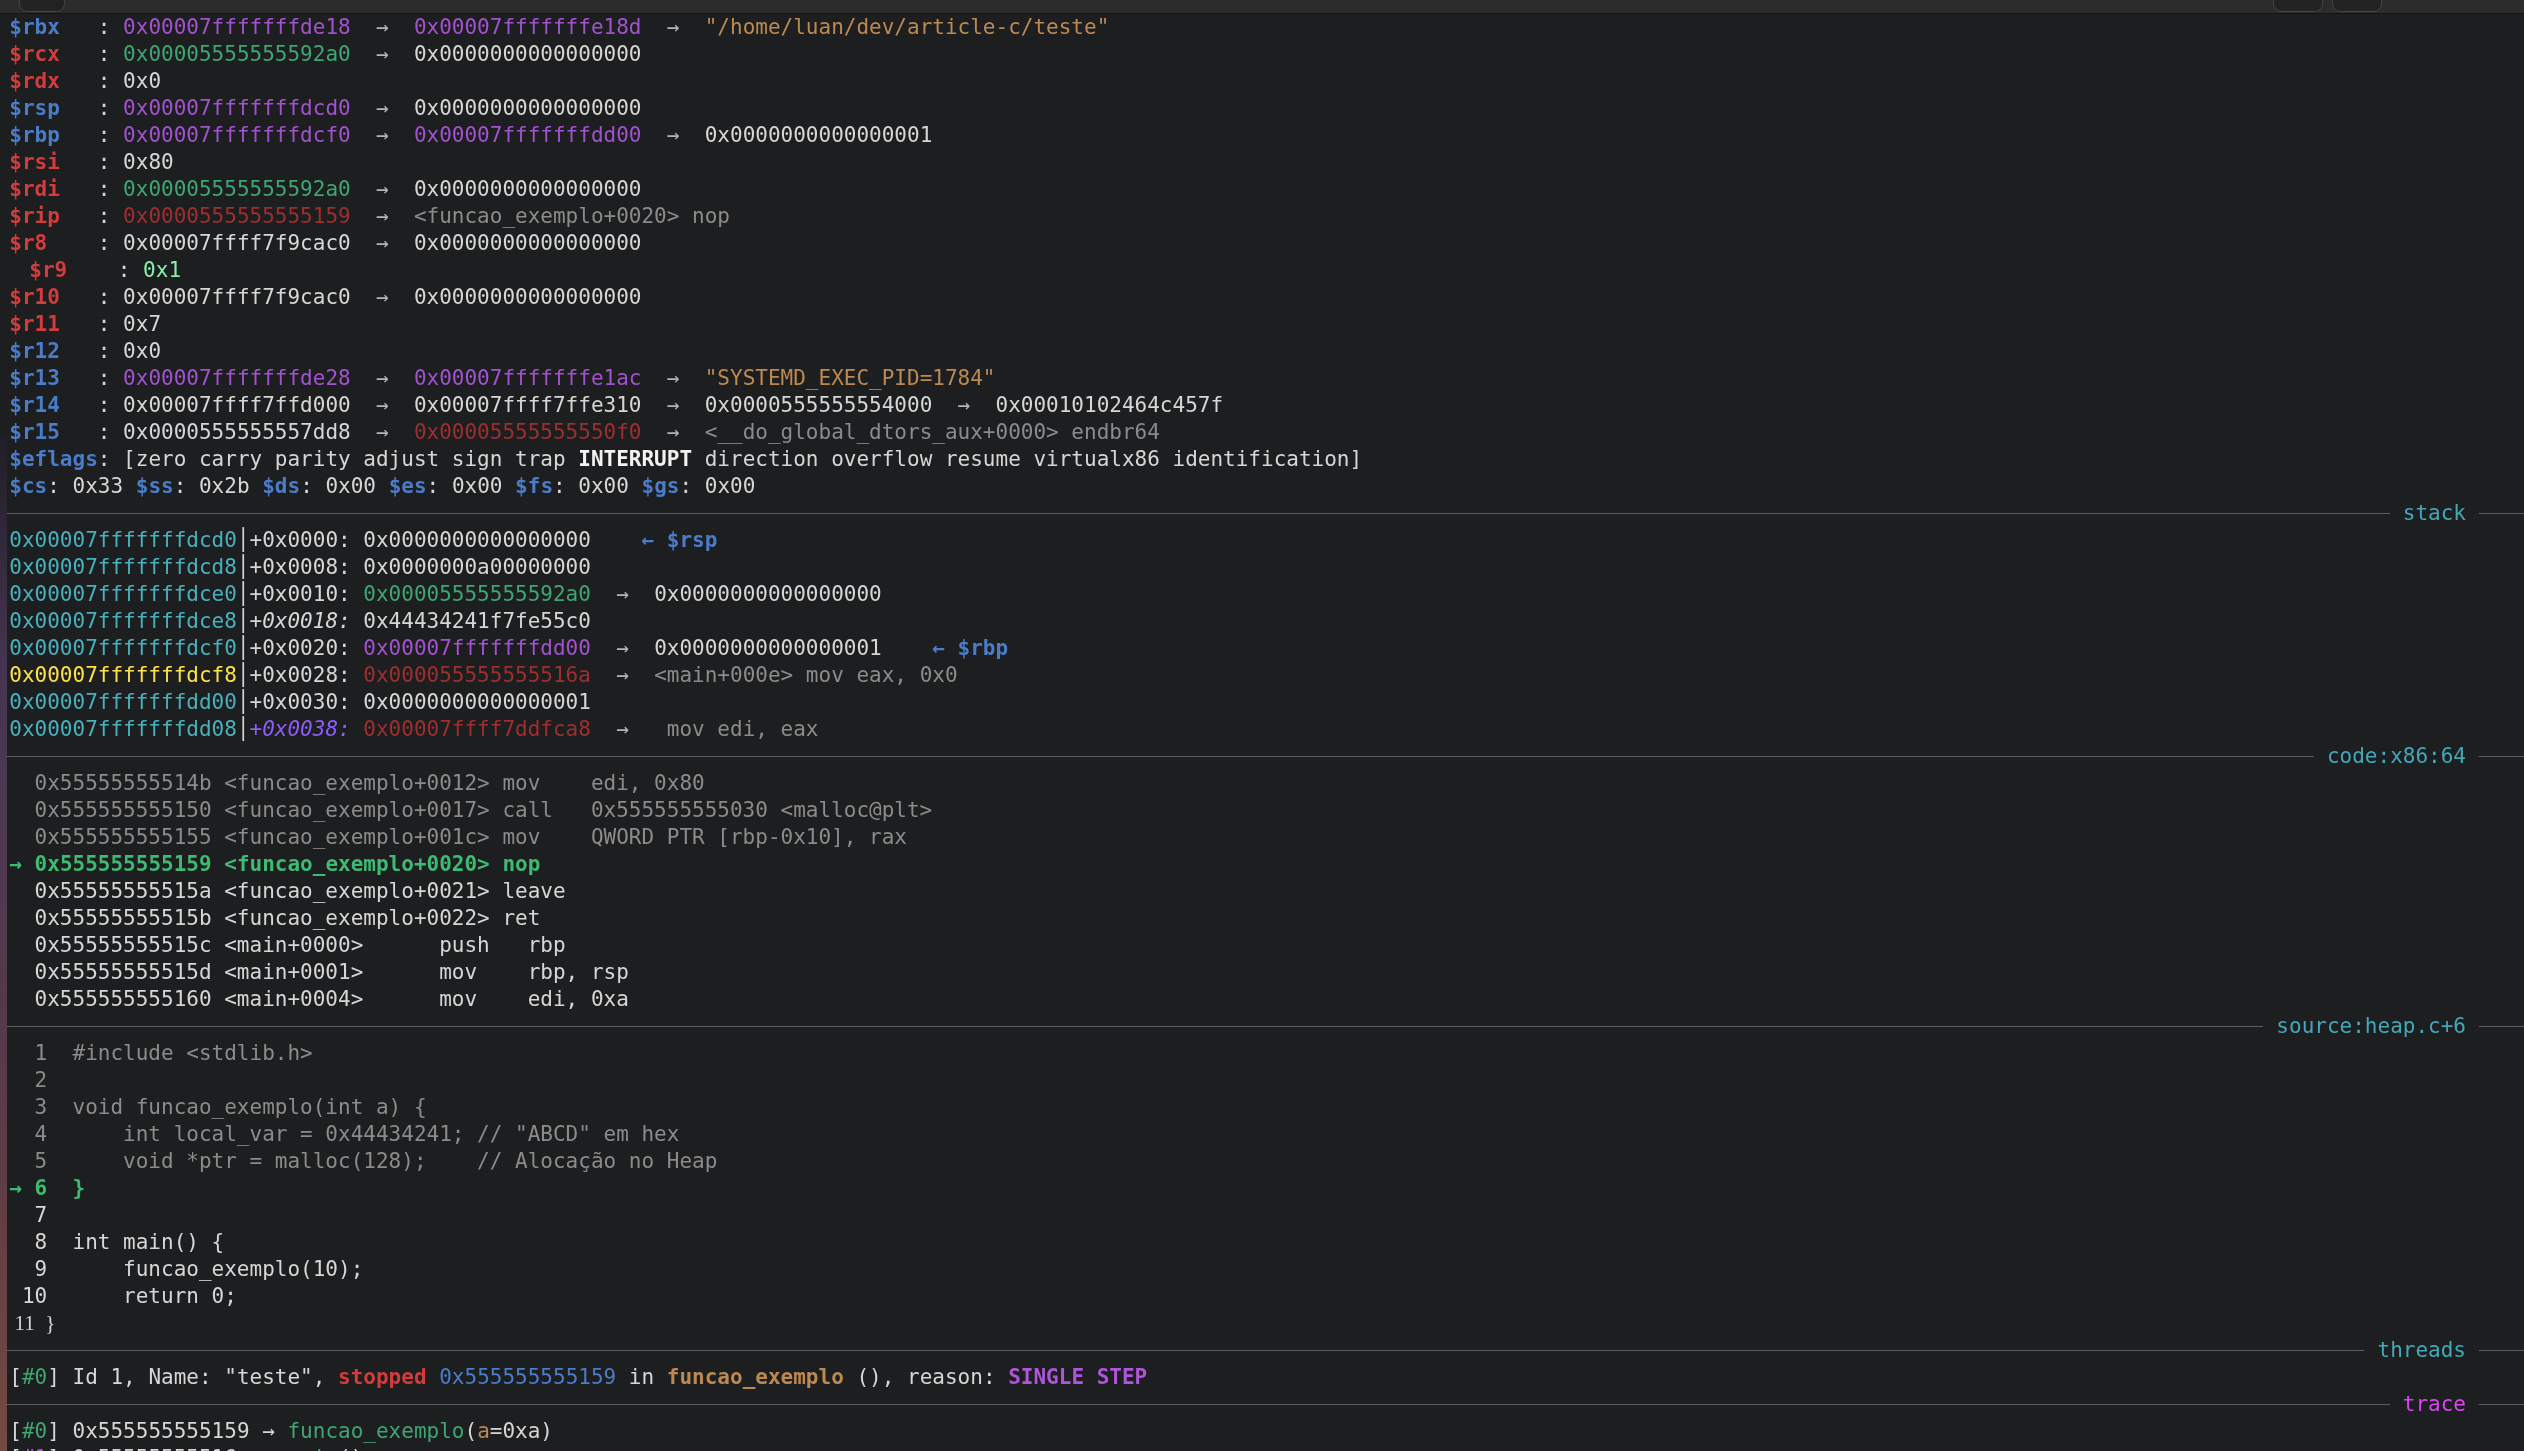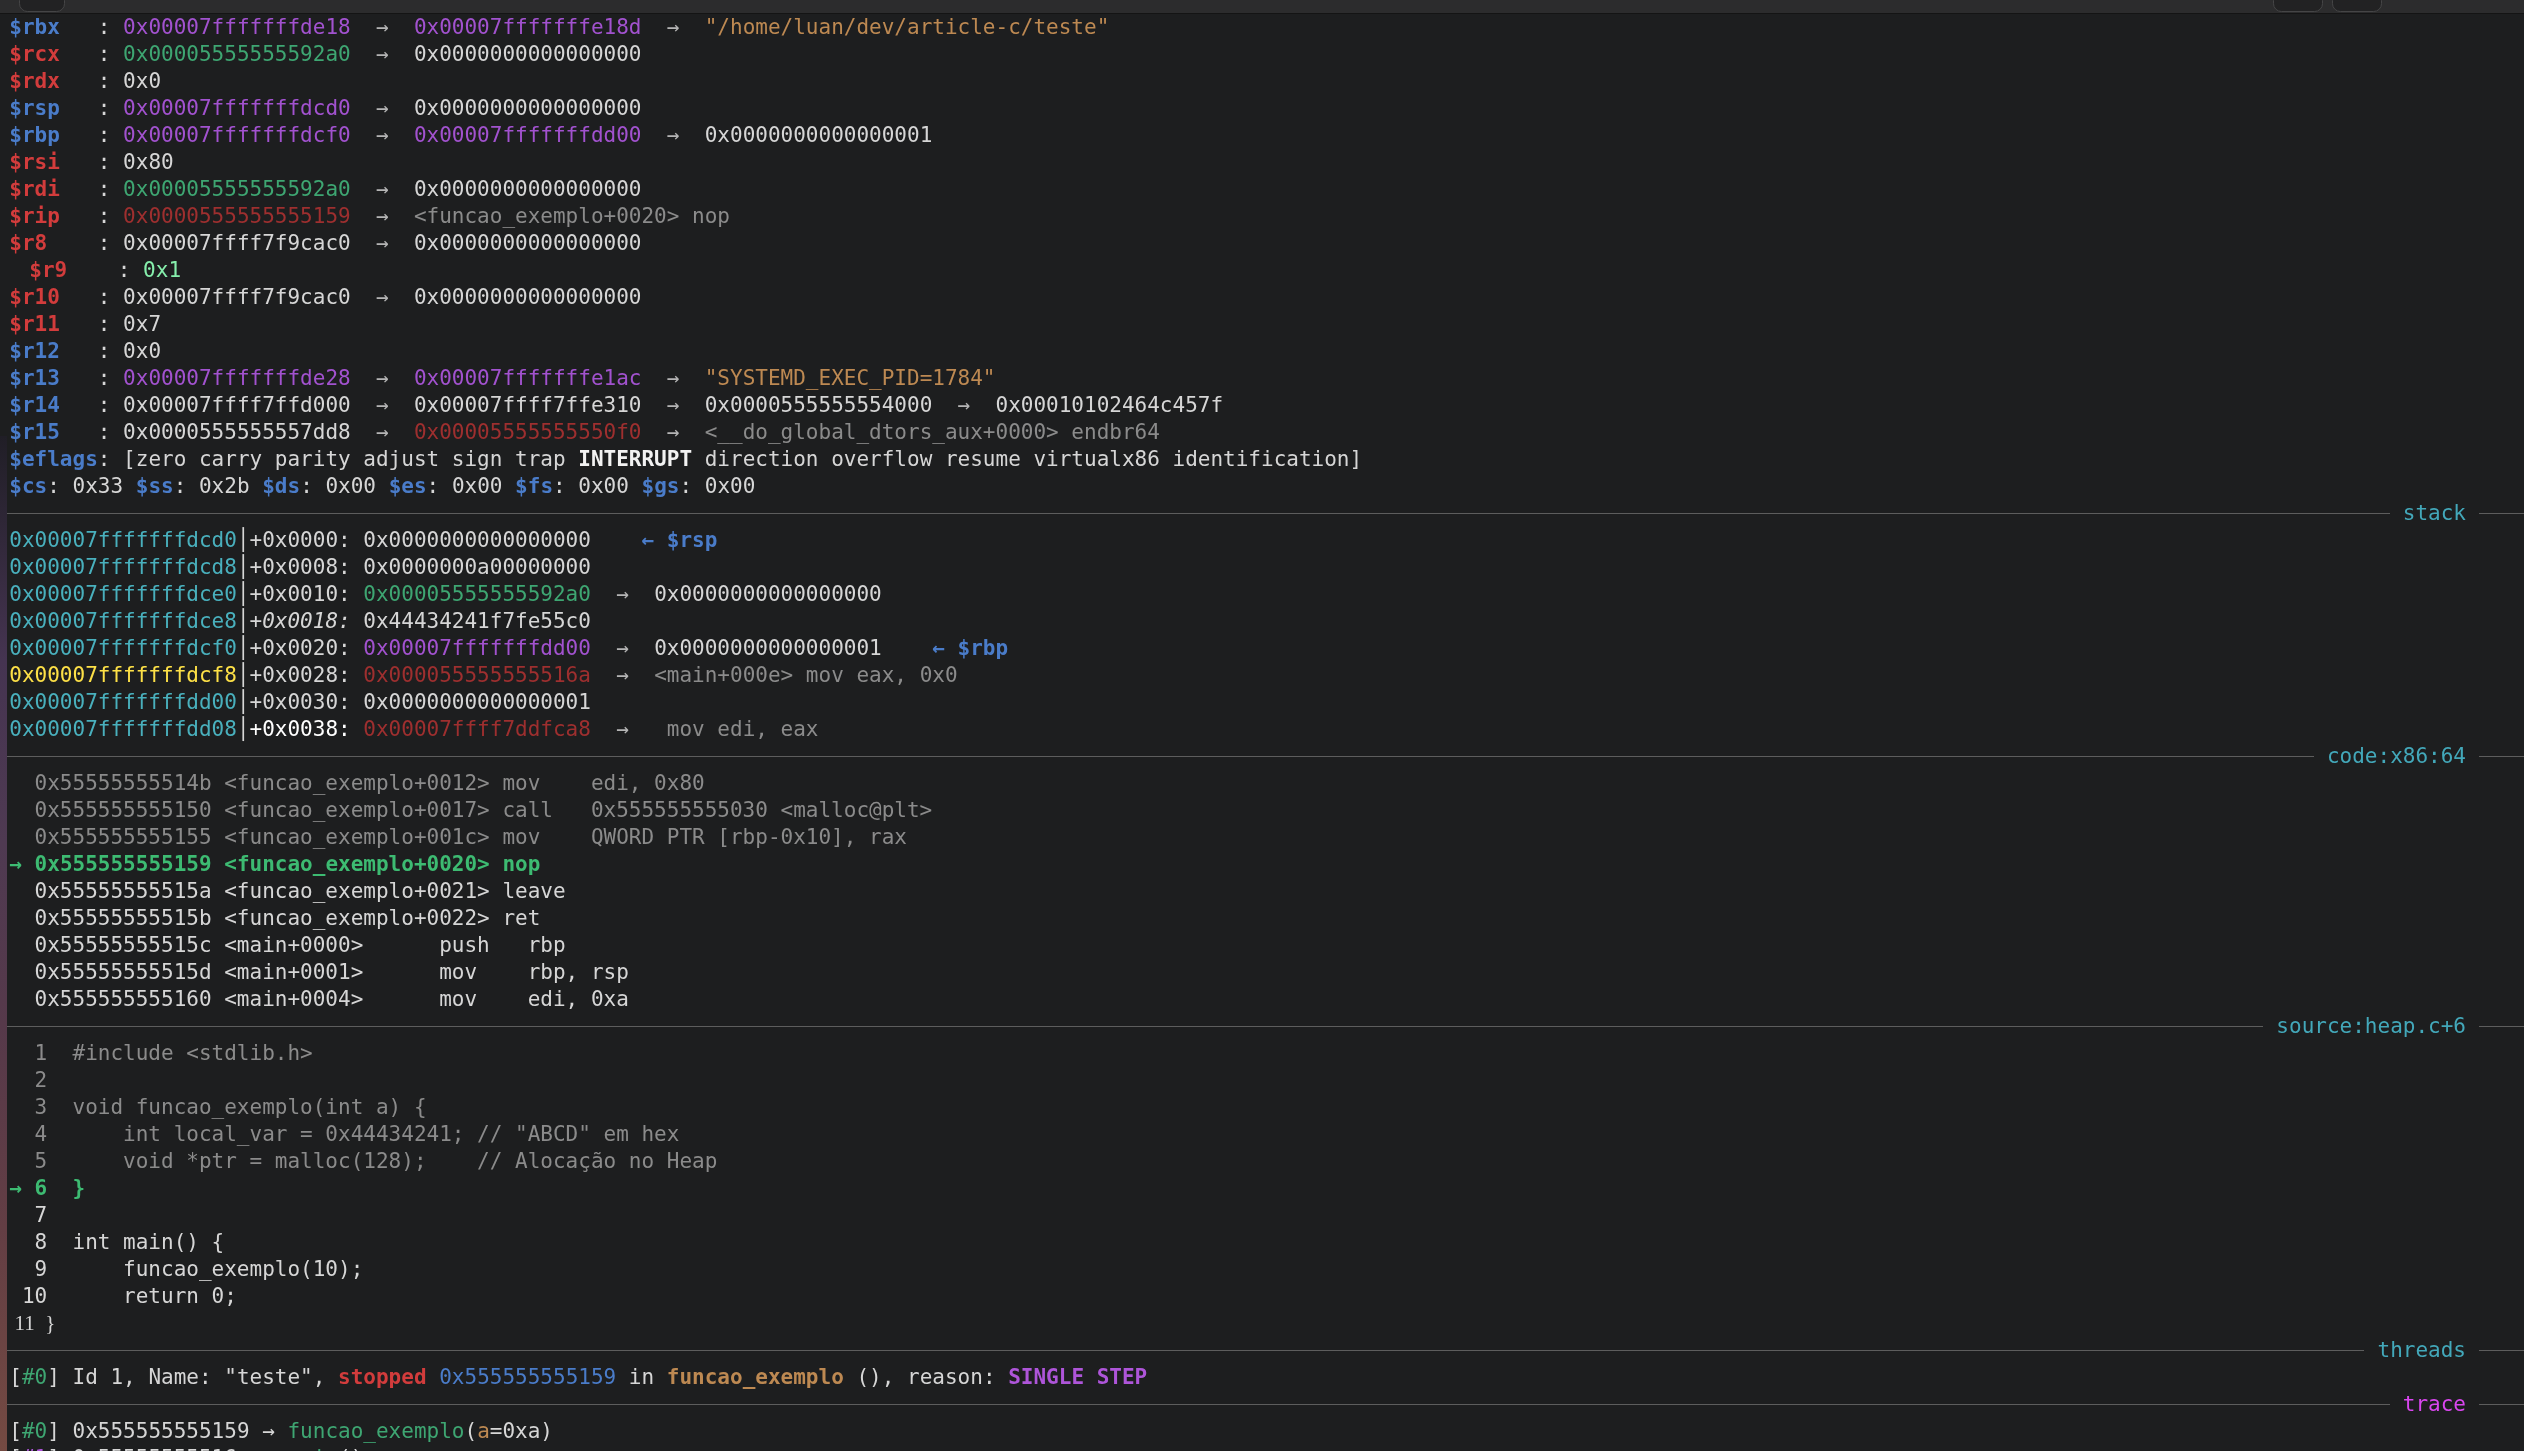--- a/index.html
+++ b/index.html
@@ -74,21 +74,21 @@
       <div class="row"><span style="color: rgb(74, 124, 201); font-weight: bold;">$eflags</span><span style="color: rgb(214, 214, 214);">: </span><span style="color: rgb(214, 214, 214);">[zero carry parity adjust sign trap </span><span style="color: rgb(242, 242, 242); font-weight: bold;">INTERRUPT</span><span style="color: rgb(214, 214, 214);"> direction overflow resume virtualx86 identification]</span></div>
       <div class="row"><span style="color: rgb(74, 124, 201); font-weight: bold;">$cs</span><span style="color: rgb(214, 214, 214);">: 0x33 </span><span style="color: rgb(74, 124, 201); font-weight: bold;">$ss</span><span style="color: rgb(214, 214, 214);">: 0x2b </span><span style="color: rgb(74, 124, 201); font-weight: bold;">$ds</span><span style="color: rgb(214, 214, 214);">: 0x00 </span><span style="color: rgb(74, 124, 201); font-weight: bold;">$es</span><span style="color: rgb(214, 214, 214);">: 0x00 </span><span style="color: rgb(74, 124, 201); font-weight: bold;">$fs</span><span style="color: rgb(214, 214, 214);">: 0x00 </span><span style="color: rgb(74, 124, 201); font-weight: bold;">$gs</span><span style="color: rgb(214, 214, 214);">: 0x00</span></div>
       <div class="row sep"><span class="rl" style="background: rgb(93, 93, 93);"></span><span class="tt" style="color: rgb(67, 168, 186);">stack</span><span class="rr" style="background: rgb(93, 93, 93);"></span></div>
       <div class="row"><span style="color: rgb(73, 176, 189);">0x00007fffffffdcd0</span><span style="color: rgb(214, 214, 214);">│</span><span style="color: rgb(214, 214, 214);">+0x0000: </span><span style="color: rgb(214, 214, 214);">0x0000000000000000</span><span style="color: rgb(214, 214, 214);">    </span><span style="color: rgb(74, 124, 201); font-weight: bold;">← $rsp</span></div>
       <div class="row"><span style="color: rgb(73, 176, 189);">0x00007fffffffdcd8</span><span style="color: rgb(214, 214, 214);">│</span><span style="color: rgb(214, 214, 214);">+0x0008: </span><span style="color: rgb(214, 214, 214);">0x0000000a00000000</span></div>
       <div class="row"><span style="color: rgb(73, 176, 189);">0x00007fffffffdce0</span><span style="color: rgb(214, 214, 214);">│</span><span style="color: rgb(214, 214, 214);">+0x0010: </span><span style="color: rgb(62, 166, 114);">0x00005555555592a0</span><span style="color: rgb(181, 181, 181);">  →  </span><span style="color: rgb(214, 214, 214);">0x0000000000000000</span></div>
       <div class="row"><span style="color: rgb(73, 176, 189);">0x00007fffffffdce8</span><span style="color: rgb(214, 214, 214);">│</span><span style="color: rgb(214, 214, 214); font-style: italic;">+0x0018: </span><span style="color: rgb(214, 214, 214);">0x44434241f7fe55c0</span></div>
       <div class="row"><span style="color: rgb(73, 176, 189);">0x00007fffffffdcf0</span><span style="color: rgb(214, 214, 214);">│</span><span style="color: rgb(214, 214, 214);">+0x0020: </span><span style="color: rgb(162, 82, 207);">0x00007fffffffdd00</span><span style="color: rgb(181, 181, 181);">  →  </span><span style="color: rgb(214, 214, 214);">0x0000000000000001</span><span style="color: rgb(214, 214, 214);">    </span><span style="color: rgb(74, 124, 201); font-weight: bold;">← $rbp</span></div>
       <div class="row"><span style="color: #fde047;">0x00007fffffffdcf8</span><span style="color: rgb(214, 214, 214);">│</span><span style="color: rgb(214, 214, 214);">+0x0028: </span><span style="color: rgb(158, 47, 47);">0x000055555555516a</span><span style="color: rgb(181, 181, 181);">  →  </span><span style="color: rgb(139, 139, 139);">&lt;main+000e&gt; mov eax, 0x0</span></div>
       <div class="row"><span style="color: rgb(73, 176, 189);">0x00007fffffffdd00</span><span style="color: rgb(214, 214, 214);">│</span><span style="color: rgb(214, 214, 214);">+0x0030: </span><span style="color: rgb(214, 214, 214);">0x0000000000000001</span></div>
-      <div class="row"><span style="color: rgb(73, 176, 189);">0x00007fffffffdd08</span><span style="color: rgb(214, 214, 214);">│</span><span style="color: #ffffff;">+0x0038: </span><span style="color: rgb(158, 47, 47);">0x00007ffff7ddfca8</span><span style="color: rgb(181, 181, 181);">  →  </span><span style="color: rgb(139, 139, 139);"> mov edi, eax</span></div>
+      <div class="row"><span style="color: rgb(73, 176, 189);">0x00007fffffffdd08</span><span style="color: rgb(214, 214, 214);">│</span><span style="color: #8b5cf6; font-style: italic;">+0x0038: </span><span style="color: rgb(158, 47, 47);">0x00007ffff7ddfca8</span><span style="color: rgb(181, 181, 181);">  →  </span><span style="color: rgb(139, 139, 139);"> mov edi, eax</span></div>
       <div class="row sep"><span class="rl" style="background: rgb(93, 93, 93);"></span><span class="tt" style="color: rgb(67, 168, 186);">code:x86:64</span><span class="rr" style="background: rgb(93, 93, 93);"></span></div>
       <div class="row"><span style="color: rgb(139, 139, 139);">  0x55555555514b &lt;funcao_exemplo+0012&gt; mov    edi, 0x80</span></div>
       <div class="row"><span style="color: rgb(139, 139, 139);">  0x555555555150 &lt;funcao_exemplo+0017&gt; call   0x555555555030 &lt;malloc@plt&gt;</span></div>
       <div class="row"><span style="color: rgb(139, 139, 139); text-align: right;">  0x555555555155 &lt;funcao_exemplo+001c&gt; mov    QWORD PTR [rbp-0x10], rax</span></div>
       <div class="row"><span style="color: rgb(61, 187, 114); font-weight: bold;">→ </span><span style="color: rgb(61, 187, 114); font-weight: bold;">0x555555555159 &lt;funcao_exemplo+0020&gt; nop</span></div>
       <div class="row"><span style="color: rgb(214, 214, 214);">  0x55555555515a &lt;funcao_exemplo+0021&gt; leave</span></div>
       <div class="row"><span style="color: rgb(214, 214, 214);">  0x55555555515b &lt;funcao_exemplo+0022&gt; ret</span></div>
       <div class="row"><span style="color: rgb(214, 214, 214);">  0x55555555515c &lt;main+0000&gt;      push   rbp</span></div>
       <div class="row"><span style="color: rgb(214, 214, 214);">  0x55555555515d &lt;main+0001&gt;      mov    rbp, rsp</span></div>
       <div class="row"><span style="color: rgb(214, 214, 214);">  0x555555555160 &lt;main+0004&gt;      mov    edi, 0xa</span></div>

